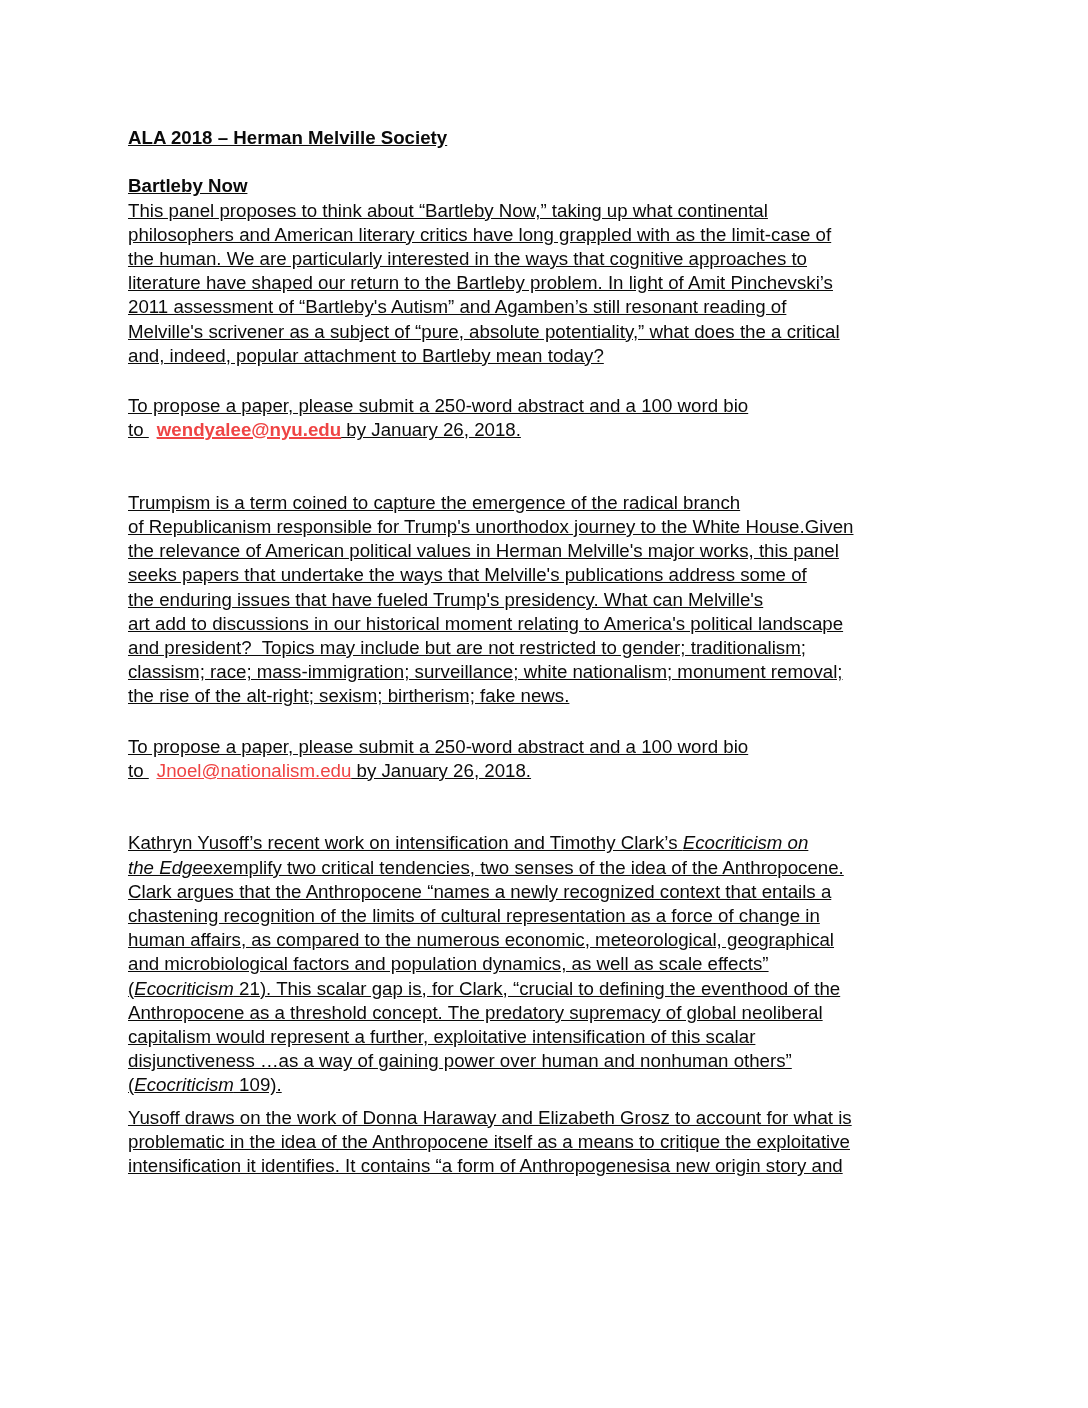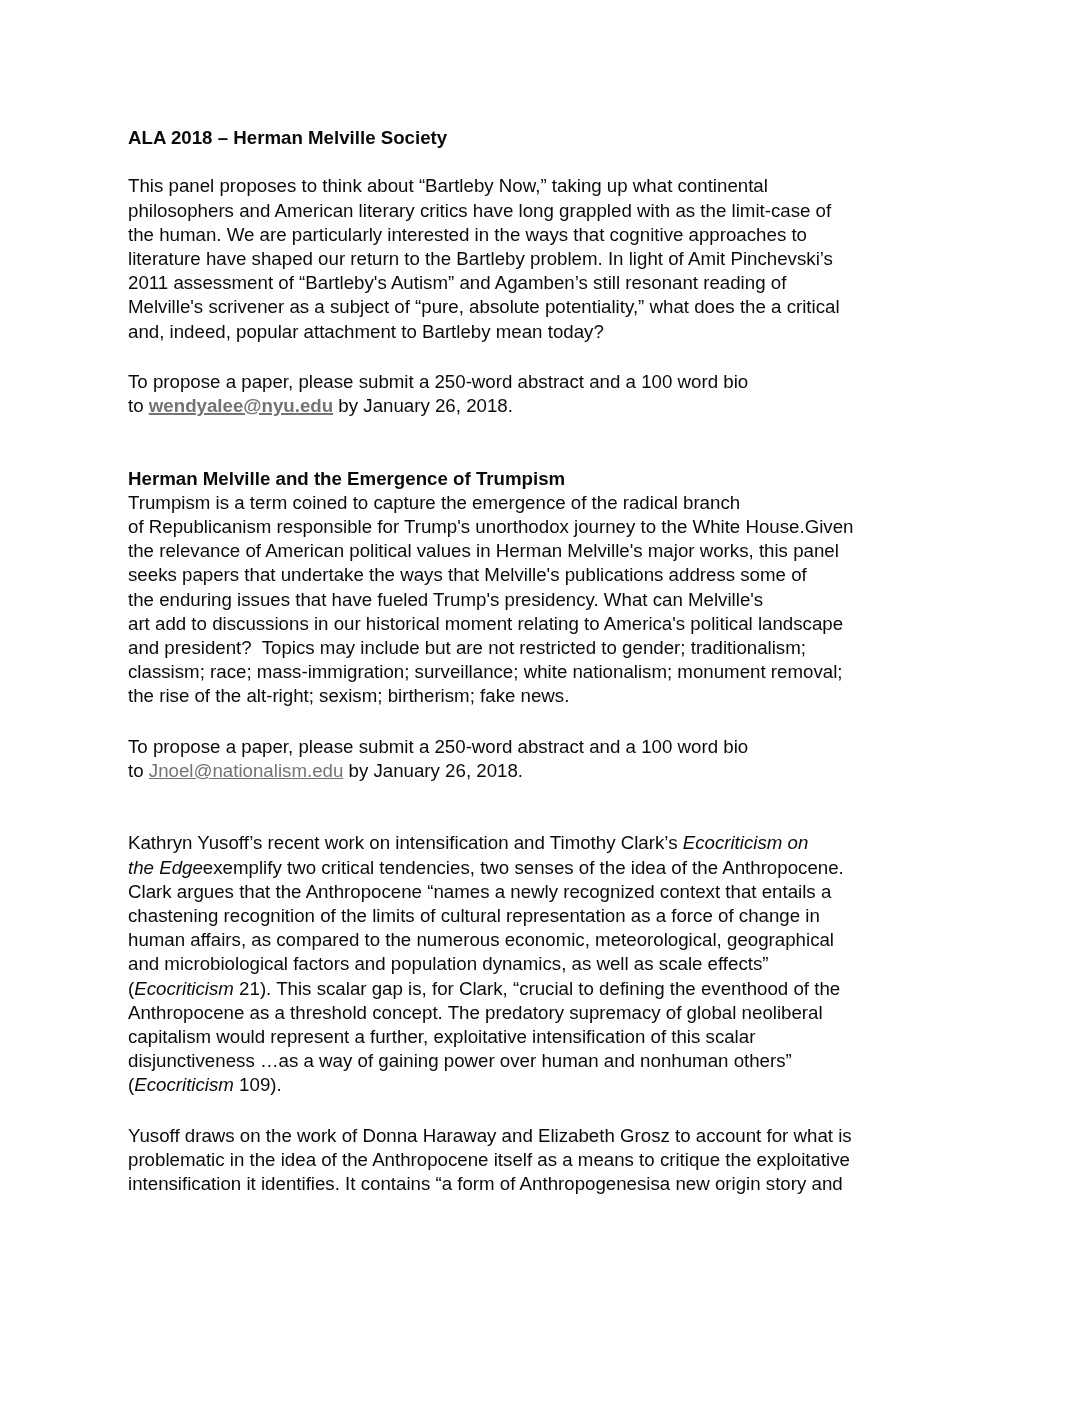--- a/index.html
+++ b/index.html
@@ -7,52 +7,53 @@
   .page {
     box-sizing: border-box;
     width: 1088px;
     height: 1408px;
     padding: 126px 60px 0 128px;
     font-family: "Liberation Sans", sans-serif;
     font-size: 18.7px;
     line-height: 24.2px;
     color: #0b0b0b;
     background: #ffffff;
+    text-decoration: underline;
   }
   h1, h2, p { margin: 0; font-size: inherit; line-height: inherit; white-space: pre-wrap; }
   .doc-title { font-weight: bold; margin-bottom: 24.2px; }
   .heading { font-weight: bold; }
   .gap-before-heading { margin-top: 48.4px; }
   .proposal { margin-top: 26px; }
-  .closing { margin-top: 26px; }
-  a.email { color: #737373; text-decoration: underline; cursor: pointer; }
+  .closing { margin-top: 8px; }
+  a.email { color: #ef4444; text-decoration: underline; cursor: pointer; margin-left: 8px; }
   a.email.bold { font-weight: bold; text-decoration-thickness: 2px; }
   .italic { font-style: italic; }
 </style>
 </head>
 <body>
 
 <div class="page">
 
   <h1 class="doc-title">ALA 2018 – Herman Melville Society</h1>
 
   <section>
+    <h2 class="heading">Bartleby Now</h2>
     <p>This panel proposes to think about “Bartleby Now,” taking up what continental
 philosophers and American literary critics have long grappled with as the limit-case of
 the human. We are particularly interested in the ways that cognitive approaches to
 literature have shaped our return to the Bartleby problem. In light of Amit Pinchevski’s
 2011 assessment of “Bartleby's Autism” and Agamben’s still resonant reading of
 Melville's scrivener as a subject of “pure, absolute potentiality,” what does the a critical
 and, indeed, popular attachment to Bartleby mean today?</p>
     <p class="proposal"><span>To propose a paper, please submit a 250-word abstract and a 100 word bio
 to </span><a class="email bold">wendyalee@nyu.edu</a><span> by January 26, 2018.</span></p>
   </section>
 
   <section class="gap-before-heading">
-    <h2 class="heading">Herman Melville and the Emergence of Trumpism</h2>
     <p>Trumpism is a term coined to capture the emergence of the radical branch
 of Republicanism responsible for Trump's unorthodox journey to the White House.Given
 the relevance of American political values in Herman Melville's major works, this panel
 seeks papers that undertake the ways that Melville's publications address some of
 the enduring issues that have fueled Trump's presidency. What can Melville's
 art add to discussions in our historical moment relating to America's political landscape
 and president?  Topics may include but are not restricted to gender; traditionalism;
 classism; race; mass-immigration; surveillance; white nationalism; monument removal;
 the rise of the alt-right; sexism; birtherism; fake news.</p>
     <p class="proposal"><span>To propose a paper, please submit a 250-word abstract and a 100 word bio

